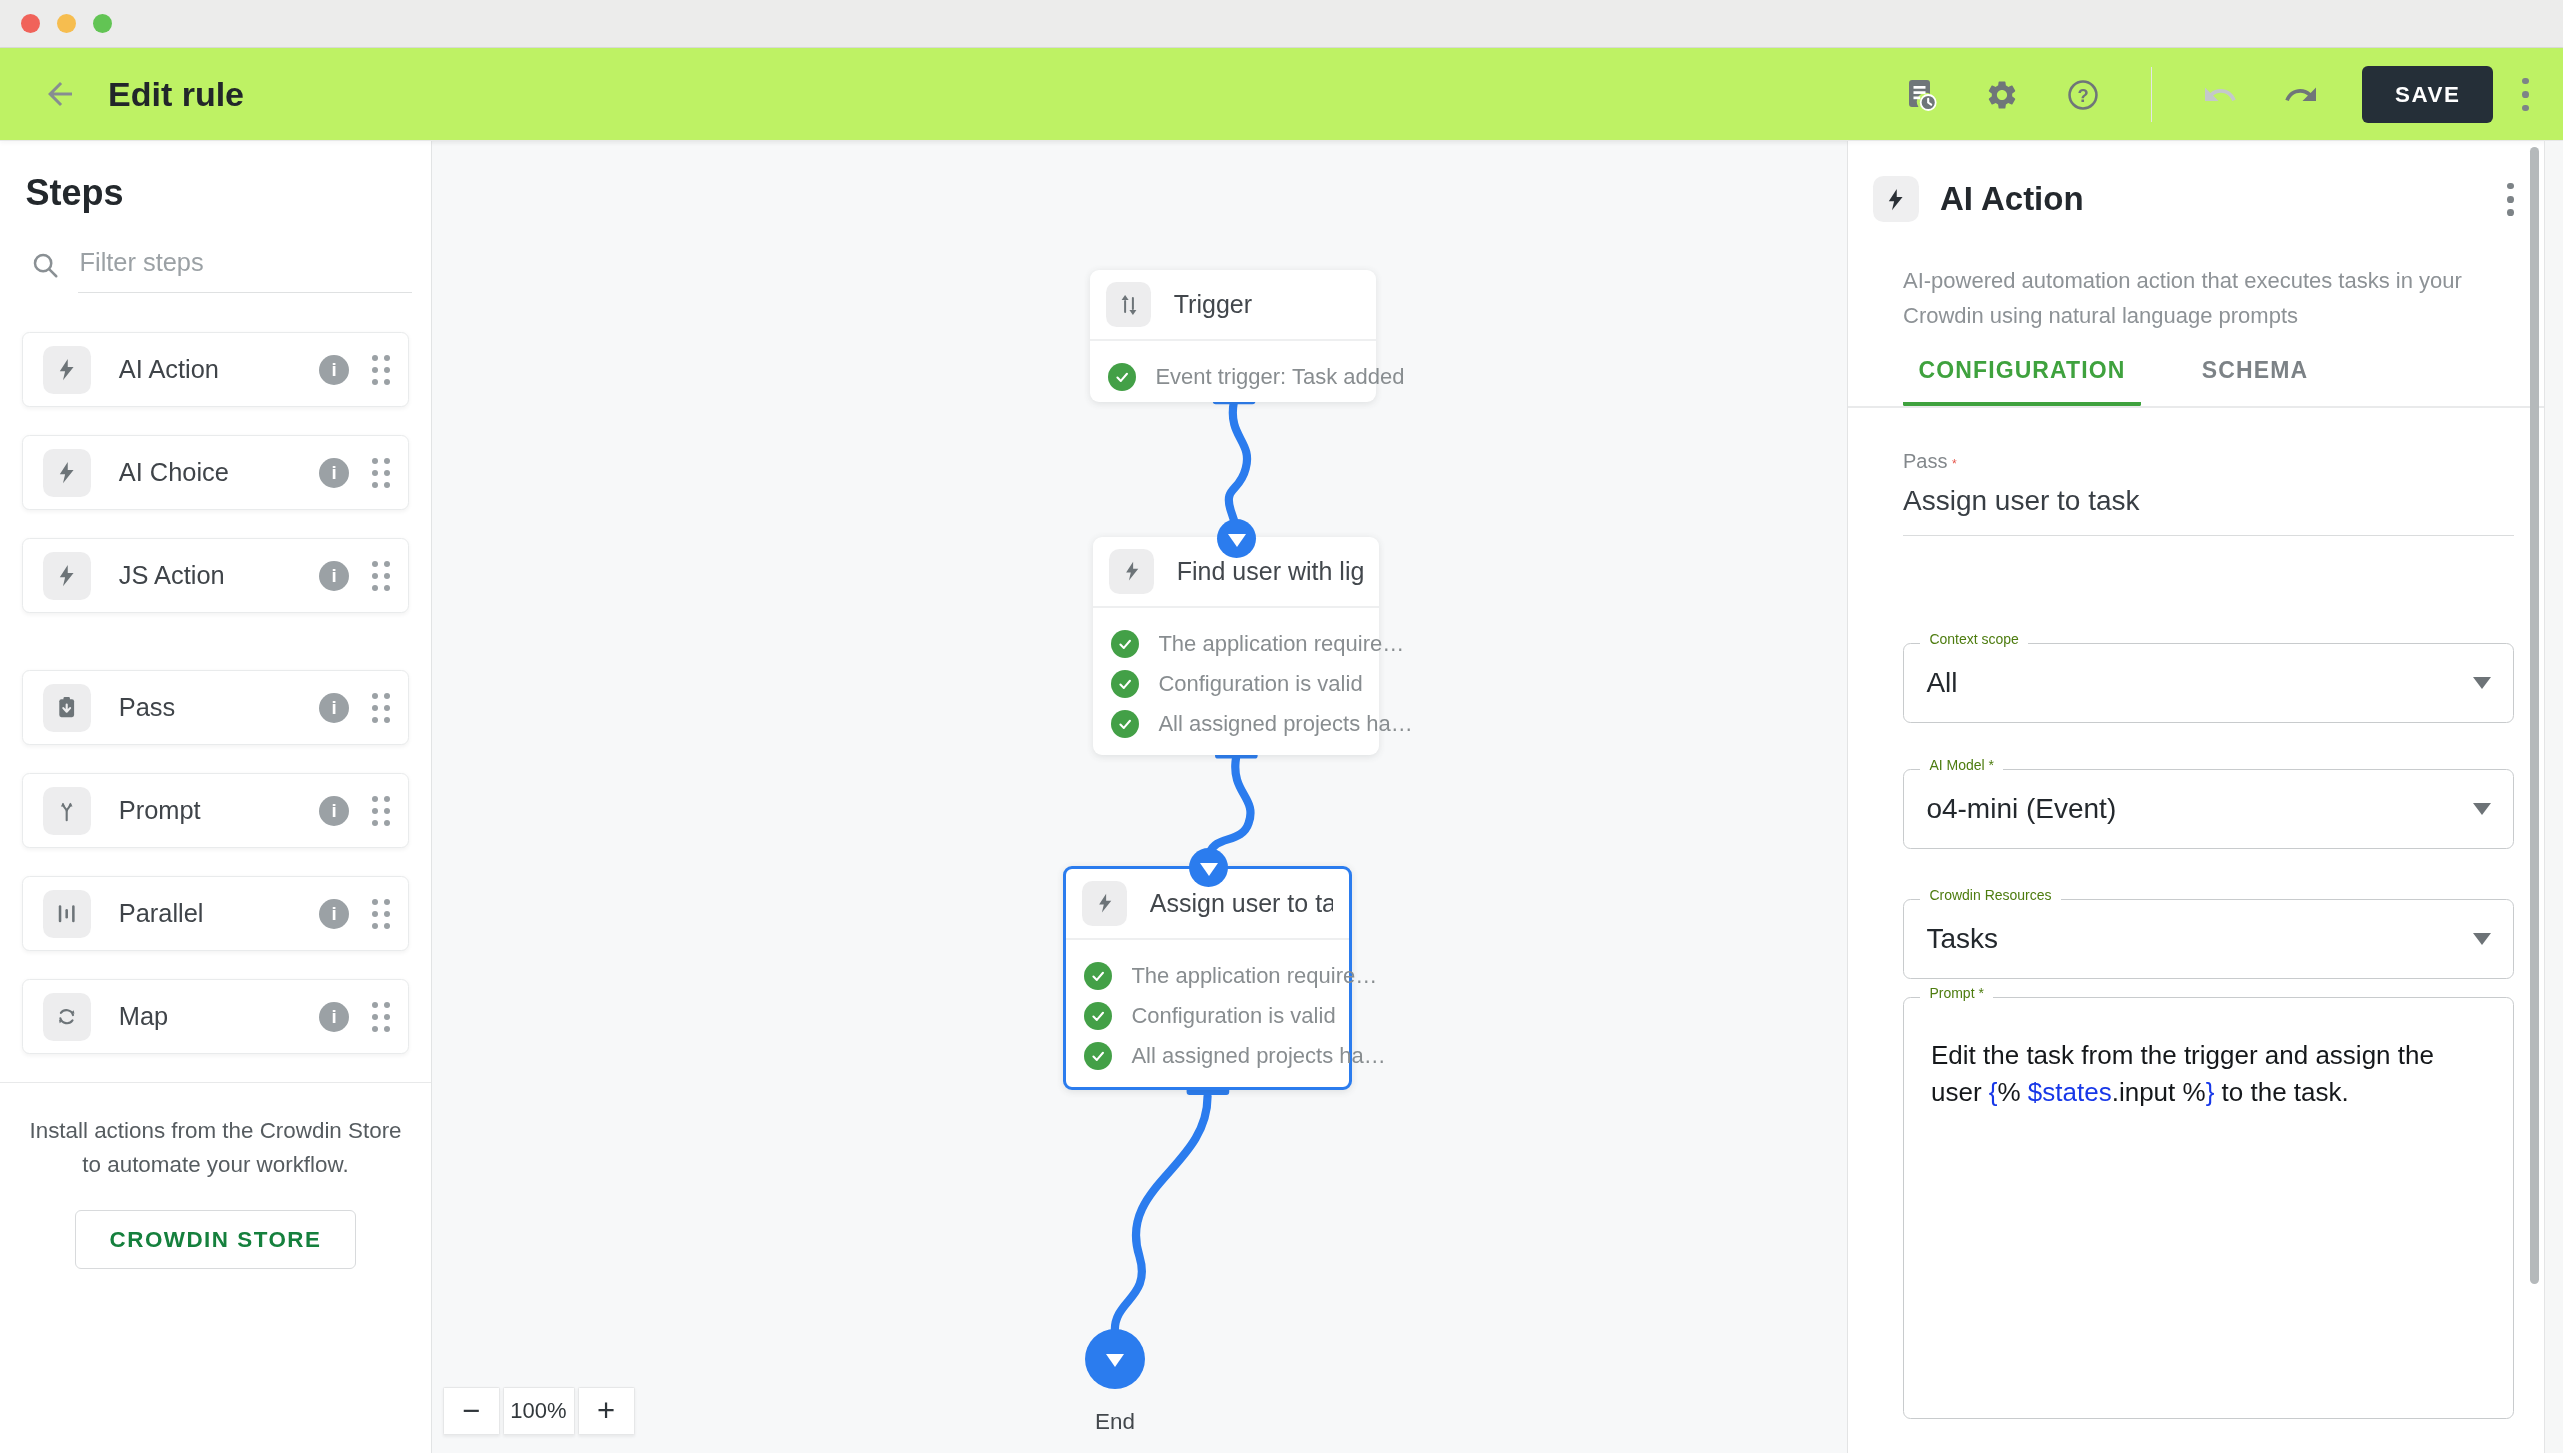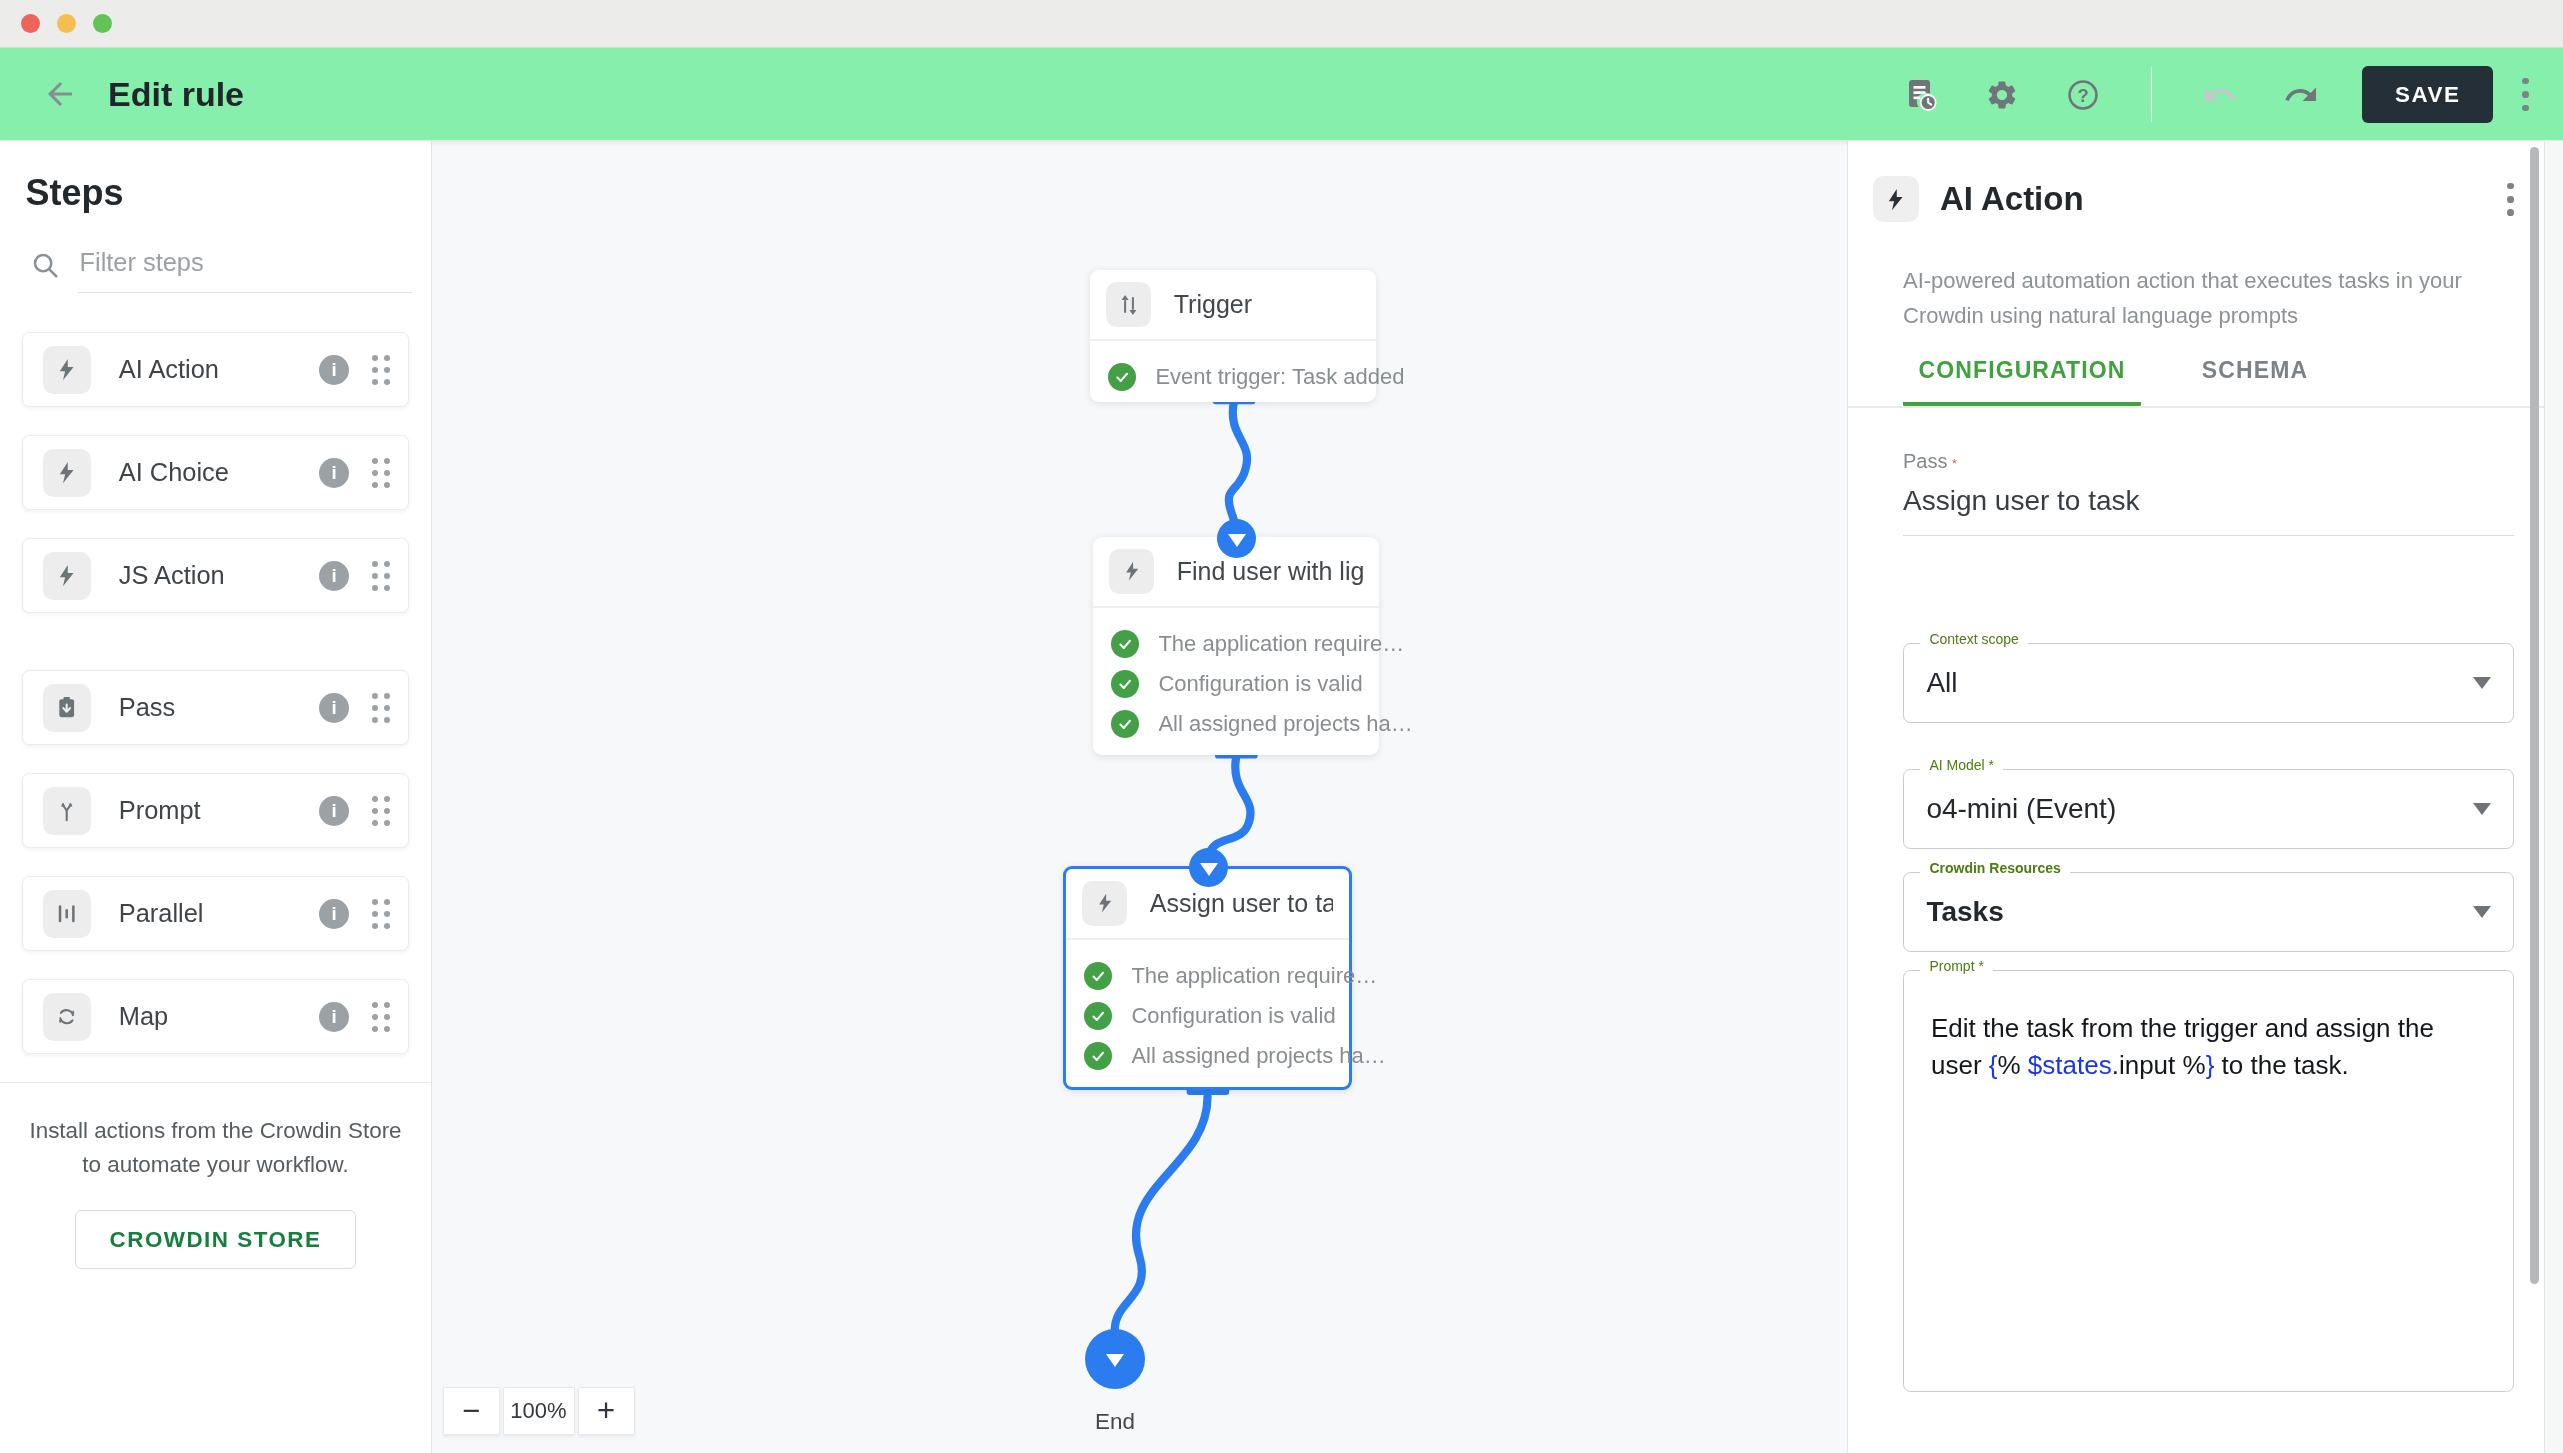--- a/index.html
+++ b/index.html
@@ -7,21 +7,21 @@
   body { font-family:"Liberation Sans", sans-serif; background:#fff; overflow:hidden; }
   .app { position:relative; width:2563px; height:1454px; overflow:hidden; background:#fff; }
 
   
   .titlebar { position:absolute; left:0; top:0; width:100%; height:48px; background:#ececeb; border-bottom:0.7px solid #d9d9d8; }
   .tdots { position:absolute; left:21px; top:14px; display:flex; gap:16.4px; }
   .tdot { width:19.4px; height:19.4px; border-radius:50%; }
   .tdot.red{background:#f0635a;} .tdot.yel{background:#f6bd4f;} .tdot.grn{background:#62c454;}
 
   
-  .header { position:absolute; left:0; top:48px; width:100%; height:93px; background:#86efac; border-bottom:0.7px solid #e7e8e8; box-shadow:0 2.2px 4.5px rgba(0,0,0,.04); z-index:5; display:flex; align-items:center; }
+  .header { position:absolute; left:0; top:48px; width:100%; height:93px; background:#bef264; border-bottom:0.7px solid #e7e8e8; box-shadow:0 2.2px 4.5px rgba(0,0,0,.04); z-index:5; display:flex; align-items:center; }
   .back-btn { margin-left:39px; width:42px; height:42px; display:flex; align-items:center; justify-content:center; color:#878d91; cursor:pointer; }
   .page-title { margin-left:27px; font-size:34px; font-weight:600; color:#22262a; }
   .hicons { position:absolute; right:27px; top:0; height:93px; display:flex; align-items:center; }
   .hic { width:37px; height:37px; margin:0 22px; color:#6f7679; display:flex; align-items:center; justify-content:center; }
   .hsep { width:1.5px; height:55px; background:#e4e5e6; margin:0 27px; }
   .hic.undo { color:#c4c8ca; }
   .save-btn { margin:0 21px; background:#252f38; color:#fff; font-size:22.4px; font-weight:700; letter-spacing:1.5px; padding:15.7px 33px; border:none; border-radius:6px; cursor:pointer; }
   .kebab { display:flex; flex-direction:column; gap:6.7px; align-items:center; padding:7.5px; cursor:pointer; }
   .kebab i { width:6.7px; height:6.7px; border-radius:50%; background:#7d8387; }
 
@@ -82,21 +82,21 @@
   .name-block { margin-top:42px; }
   .f-label { font-size:20px; color:#83888c; }
   .f-star { color:#e5544a; margin-left:4.5px; }
   .name-input { display:block; width:100%; border:none; outline:none; border-bottom:1.5px solid #dadcdd; font-size:28px; color:#383e44; padding:12px 0 18px; background:transparent; font-family:"Liberation Sans",sans-serif; }
   .osel { position:relative; border:1.5px solid #c8cbcd; border-radius:7.5px; height:80px; display:flex; align-items:center; padding:0 22.4px; cursor:pointer; background:#fff; }
   .osel-label { position:absolute; top:-12.7px; left:16.4px; background:#fff; padding:0 9px; font-size:14px; color:#4d7c0f; }
   .osel-value { font-size:28px; color:#23282d; }
   .caret { position:absolute; right:22.4px; width:0; height:0; border-left:9px solid transparent; border-right:9px solid transparent; border-top:12px solid #6d7377; }
   .osel.ctx { margin-top:107px; }
   .osel.mdl { margin-top:46px; }
-  .osel.res { margin-top:23px;font-weight:bold; }
+  .osel.res { margin-top:50px; }
   .helper { margin-top:28px; font-size:22px; color:#5c6165; }
   .prompt-box { position:relative; margin-top:18px; border:1.5px solid #c8cbcd; border-radius:7.5px; height:422px; padding:39px 27px; cursor:text; }
   .prompt-text { font-size:26px; color:#15181b; line-height:37px; max-width:598px; }
   .prompt-text .blue { color:#1737e8; }
 
   
   .scroll-gutter { position:absolute; right:0; top:141px; width:19.4px; bottom:0; background:#f6f7f7; border-left:0.7px solid #e4e5e6; z-index:6; }
   .scroll-thumb { position:absolute; left:2530px; top:147px; width:9px; height:1137px; border-radius:4.5px; background:#b5b9bb; z-index:7; cursor:pointer; }
 
   svg { display:block; }

